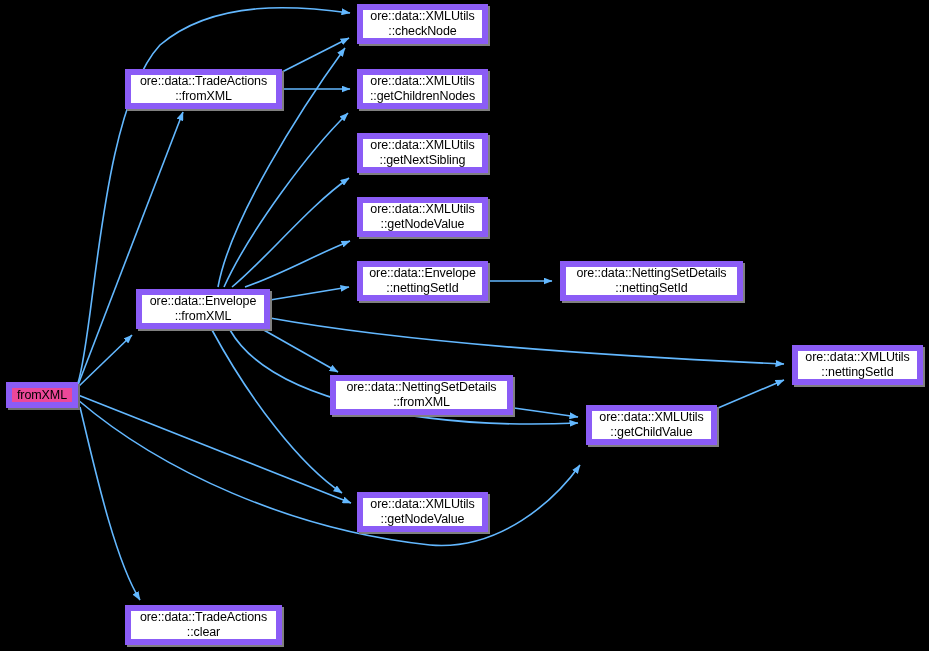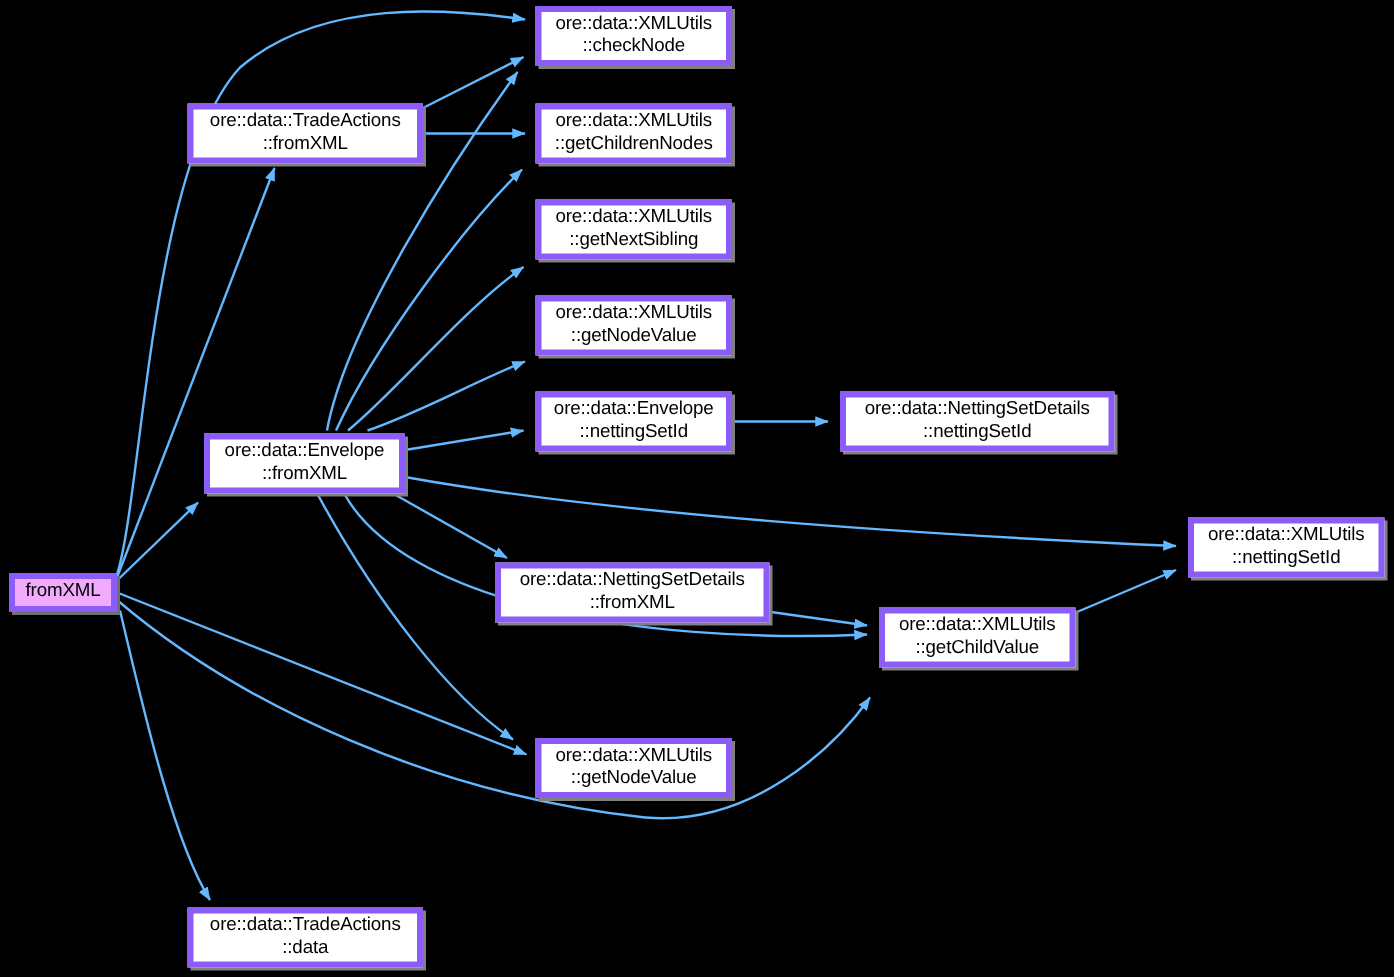--- a/index.html
+++ b/index.html
@@ -20,34 +20,35 @@
     left: 0;
     top: 0;
     width: 929px;
     height: 651px;
     pointer-events: none;
   }
   .node {
     position: absolute;
     box-sizing: border-box;
     background: #ffffff;
-    border: 4px solid #8b5cf6;
+    border: 6px solid #8b5cf6;
     box-shadow: 2px 2px 0 0 #808080;
     color: #000000;
     font-size: 12.5px;
     line-height: 15px;
     text-align: center;
     display: flex;
     flex-direction: column;
     align-items: center;
+    justify-content: center;
     letter-spacing: -0.1px;
     white-space: nowrap;
   }
   .node.root {
-    background: #f0abfc;
+    background: #ec4899;
     box-shadow: 2px 2px 0 0 #707070;
   }
   .node .ln {
     display: block;
   }
 </style>
 </head>
 <body>
 
 <div id="canvas">
@@ -129,17 +130,17 @@
       <div class="node" style="left: 586px; top: 405px; width: 131px; height: 40px;">
         <span class="ln">ore::data::XMLUtils</span>
         <span class="ln">::getChildValue</span>
       </div>
       <div class="node" style="left: 357px; top: 492px; width: 131px; height: 40px;">
         <span class="ln">ore::data::XMLUtils</span>
         <span class="ln">::getNodeValue</span>
       </div>
       <div class="node" style="left: 125px; top: 605px; width: 157px; height: 40px;">
         <span class="ln">ore::data::TradeActions</span>
-        <span class="ln">::data</span>
+        <span class="ln">::clear</span>
       </div>
     </div>
 
 </div>
 
 </body></html>

